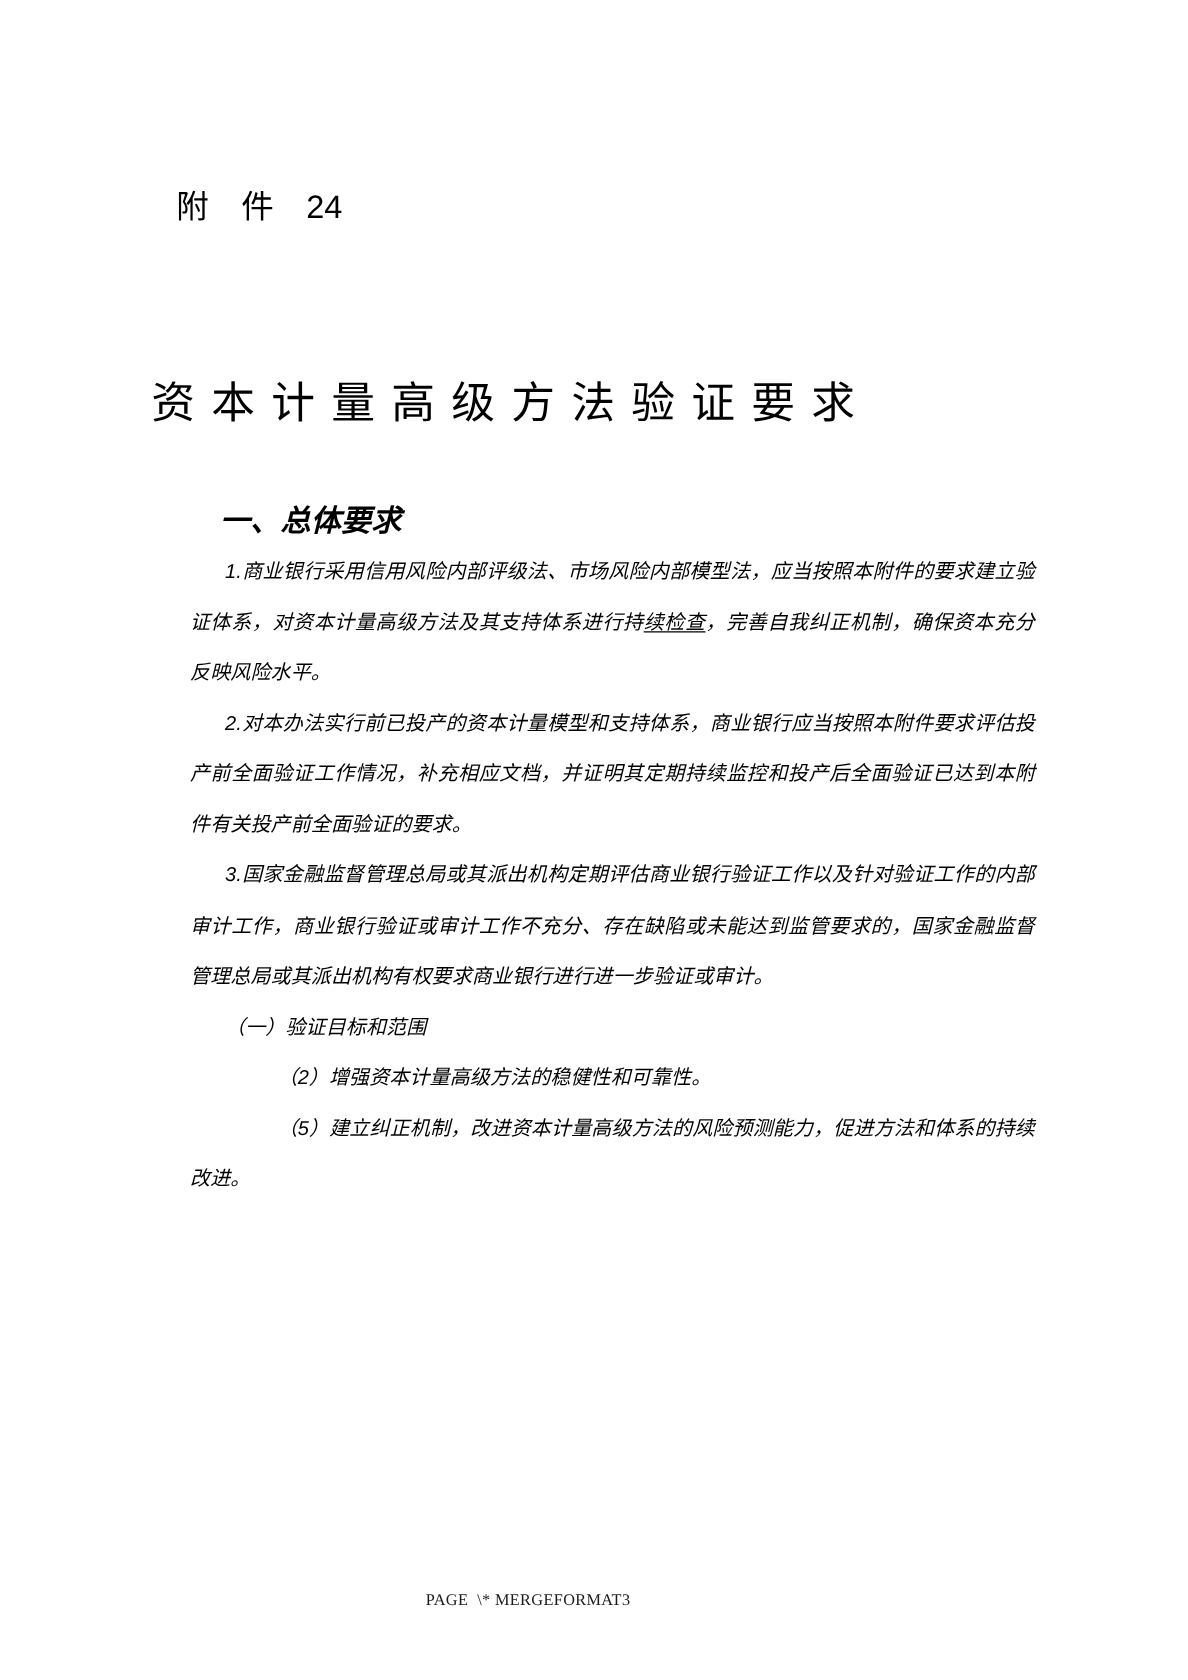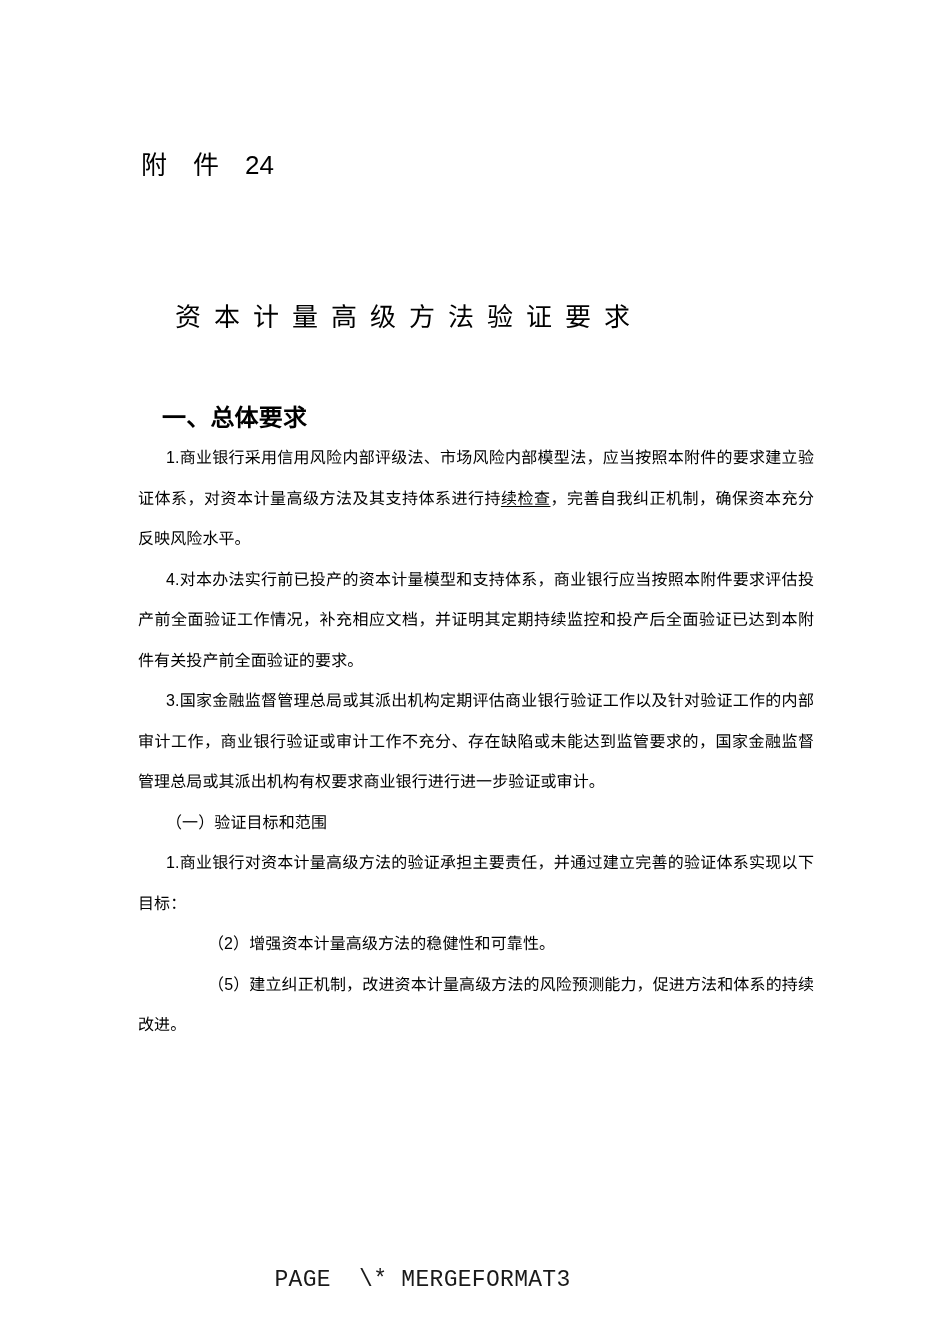--- a/index.html
+++ b/index.html
@@ -39,34 +39,35 @@
     color: #000;
   }
 
   
   .doc-title {
     position: absolute;
     left: 0;
     right: 0;
     top: 248px;
     text-align: center;
-    font-size: 26px;
+    font-size: 35px;
     line-height: 48px;
     letter-spacing: 13px;
     text-indent: 13px;
     font-weight: 400;
     color: #000;
   }
 
   
   .body-block {
     position: absolute;
-    left: 138px;
+    left: 152px;
     top: 370px;
     width: 676px;
+    font-style: italic;
   }
 
   .section-heading {
     font-size: 24px;
     line-height: 40px;
     font-weight: bold;
     margin: 0 0 0 0;
     text-indent: 24px;
     letter-spacing: 0.2px;
   }
@@ -95,22 +96,22 @@
     text-underline-offset: 2px;
   }
 
   
   .footer {
     position: absolute;
     left: 0;
     right: 0;
     top: 1240px;
     text-align: center;
-    font-family: Liberation Mono, monospace;
-    font-size: 23px;
+    font-family: Liberation Serif, serif;
+    font-size: 13px;
     line-height: 24px;
     letter-spacing: 0.3px;
     color: #1a1a1a;
     white-space: pre;
     padding-left: 40px;
   }
 </style>
 </head>
 <body>
 
@@ -119,27 +120,26 @@
   <div class="attachment-header">附　件　24</div>
 
   <h1 class="doc-title">资本计量高级方法验证要求</h1>
 
   <div class="body-block">
 
     <p class="section-heading">一、总体要求</p>
 
     <p class="para"><span>1.商业银行采用信用风险内部评级法、市场风险内部模型法，应当按照本附件的要求建立验证体系，对资本计量高级方法及其支持体系进行持</span><u>续检查</u><span>，完善自我纠正机制，确保资本充分反映风险水平。</span></p>
 
-    <p class="para">4.对本办法实行前已投产的资本计量模型和支持体系，商业银行应当按照本附件要求评估投产前全面验证工作情况，补充相应文档，并证明其定期持续监控和投产后全面验证已达到本附件有关投产前全面验证的要求。</p>
+    <p class="para">2.对本办法实行前已投产的资本计量模型和支持体系，商业银行应当按照本附件要求评估投产前全面验证工作情况，补充相应文档，并证明其定期持续监控和投产后全面验证已达到本附件有关投产前全面验证的要求。</p>
 
     <p class="para">3.国家金融监督管理总局或其派出机构定期评估商业银行验证工作以及针对验证工作的内部审计工作，商业银行验证或审计工作不充分、存在缺陷或未能达到监管要求的，国家金融监督管理总局或其派出机构有权要求商业银行进行进一步验证或审计。</p>
 
     <p class="para subheading">（一）验证目标和范围</p>
 
-    <p class="para">1.商业银行对资本计量高级方法的验证承担主要责任，并通过建立完善的验证体系实现以下目标：</p>
 
     <p class="para item">（2）增强资本计量高级方法的稳健性和可靠性。</p>
 
     <p class="para item">（5）建立纠正机制，改进资本计量高级方法的风险预测能力，促进方法和体系的持续改进。</p>
 
 
   </div>
 
   <div class="footer">PAGE  \* MERGEFORMAT3</div>
 

